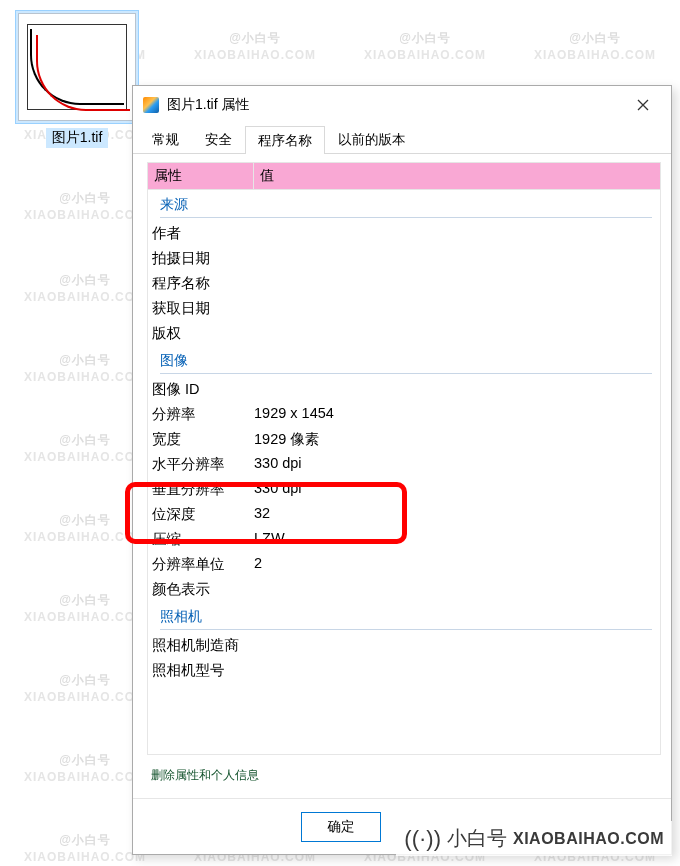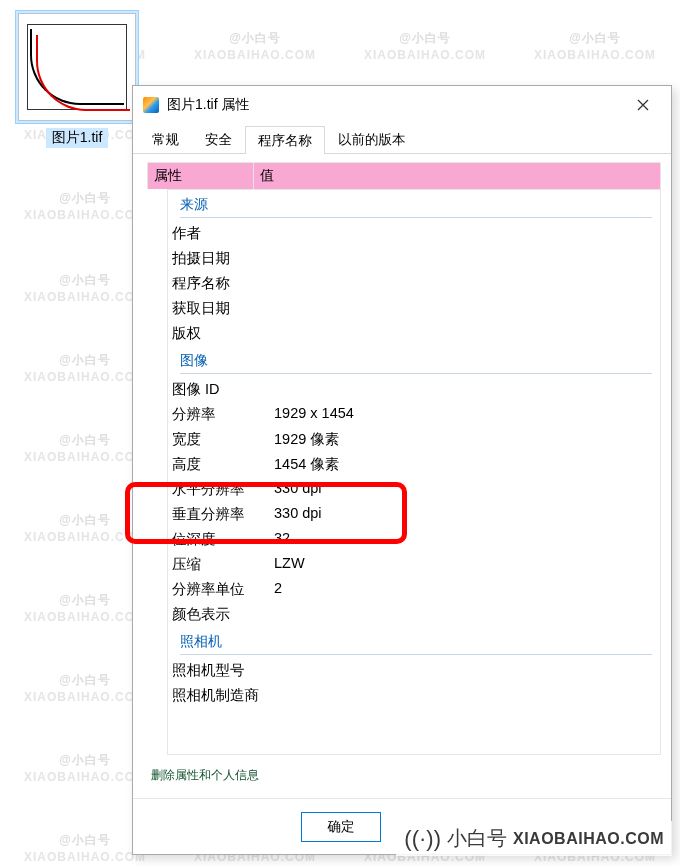--- a/index.html
+++ b/index.html
@@ -30,21 +30,21 @@
   .close-btn svg { width: 12px; height: 12px; }
 
   .tabs { display: flex; height: 30px; border-bottom: 1px solid #d9d9d9; padding: 0 6px; gap: 0; align-items: flex-end; }
   .tab { padding: 5px 12px 4px; font-size: 13.5px; cursor: pointer; border: 1px solid transparent; border-bottom: none; }
   .tab.active { border-color: #d9d9d9; background: #fff; position: relative; top: 1px; }
 
   .content { flex: 1; display: flex; flex-direction: column; padding: 8px 10px 8px 14px; overflow: hidden; }
   .header-row { display: flex; font-size: 14px; background: #f9a8d4; border: 1px solid #e6e6e6; border-bottom: none; }
   .header-row .col-k { width: 106px; padding: 4px 6px; border-right: 1px solid #e6e6e6; }
   .header-row .col-v { flex: 1; padding: 4px 6px; }
-  .scrollarea { flex: 1; border: 1px solid #e6e6e6; overflow-y: scroll; position: relative; margin-left: 20px; }
+  .scrollarea { flex: 1; border: 1px solid #e6e6e6; overflow-y: scroll; position: relative; }
   .scrollarea::-webkit-scrollbar { width: 17px; }
   .scrollarea::-webkit-scrollbar-track { background: #f0f0f0; }
   .scrollarea::-webkit-scrollbar-thumb { background: #c1c1c1; border: 1px solid #a0a0a0; }
   .scrollarea::-webkit-scrollbar-button { background: #f0f0f0; height: 17px; border: 1px solid #cfcfcf; }
 
   .section { color: #0560b5; font-size: 14px; padding: 6px 8px 3px 12px; }
   .section::after { content: ""; display: block; height: 1px; background: #c8d6e6; margin-top: 3px; }
   .row { display: flex; font-size: 14.5px; padding: 3px 8px 3px 4px; }
   .row .k { width: 102px; padding-left: 0; }
   .row .v { flex: 1; }
@@ -268,24 +268,20 @@
           </div>
           <div class="row">
             <div class="k">分辨率</div>
             <div class="v">1929 x 1454</div>
           </div>
           <div class="row">
             <div class="k">宽度</div>
             <div class="v">1929 像素</div>
           </div>
           <div class="row">
-            <div class="k">高度</div>
-            <div class="v">1454 像素</div>
-          </div>
-          <div class="row">
             <div class="k">水平分辨率</div>
             <div class="v">330 dpi</div>
           </div>
           <div class="row">
             <div class="k">垂直分辨率</div>
             <div class="v">330 dpi</div>
           </div>
           <div class="row">
             <div class="k">位深度</div>
             <div class="v">32</div>
@@ -297,25 +293,25 @@
           <div class="row">
             <div class="k">分辨率单位</div>
             <div class="v">2</div>
           </div>
           <div class="row">
             <div class="k">颜色表示</div>
             <div class="v"></div>
           </div>
           <div class="section">照相机</div>
           <div class="row">
+            <div class="k">照相机制造商</div>
+            <div class="v"></div>
+          </div>
+          <div class="row">
             <div class="k">照相机型号</div>
-            <div class="v"></div>
-          </div>
-          <div class="row">
-            <div class="k">照相机制造商</div>
             <div class="v"></div>
           </div>
         </div>
     </div>
     <a class="link">删除属性和个人信息</a>
   </div>
 
   <div class="footer">
     <button class="btn primary">确定</button>
   </div>

